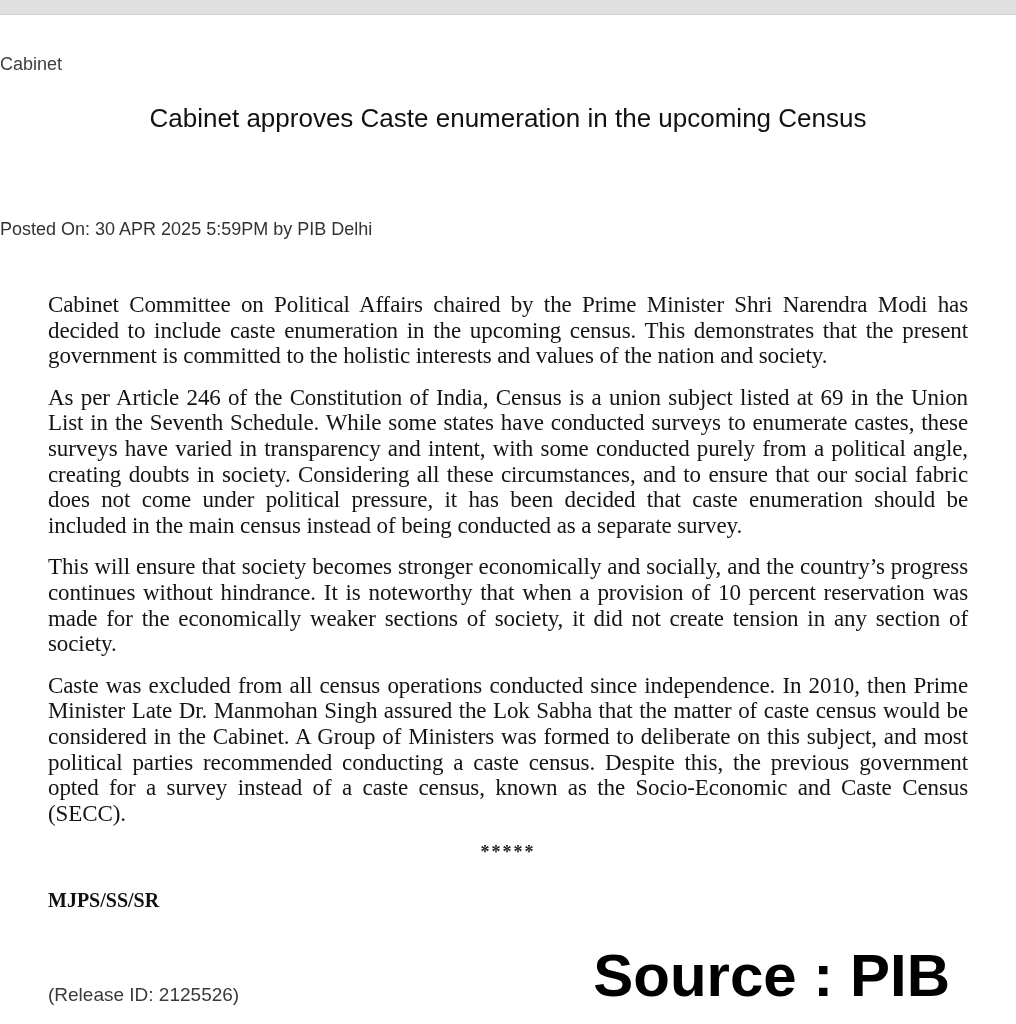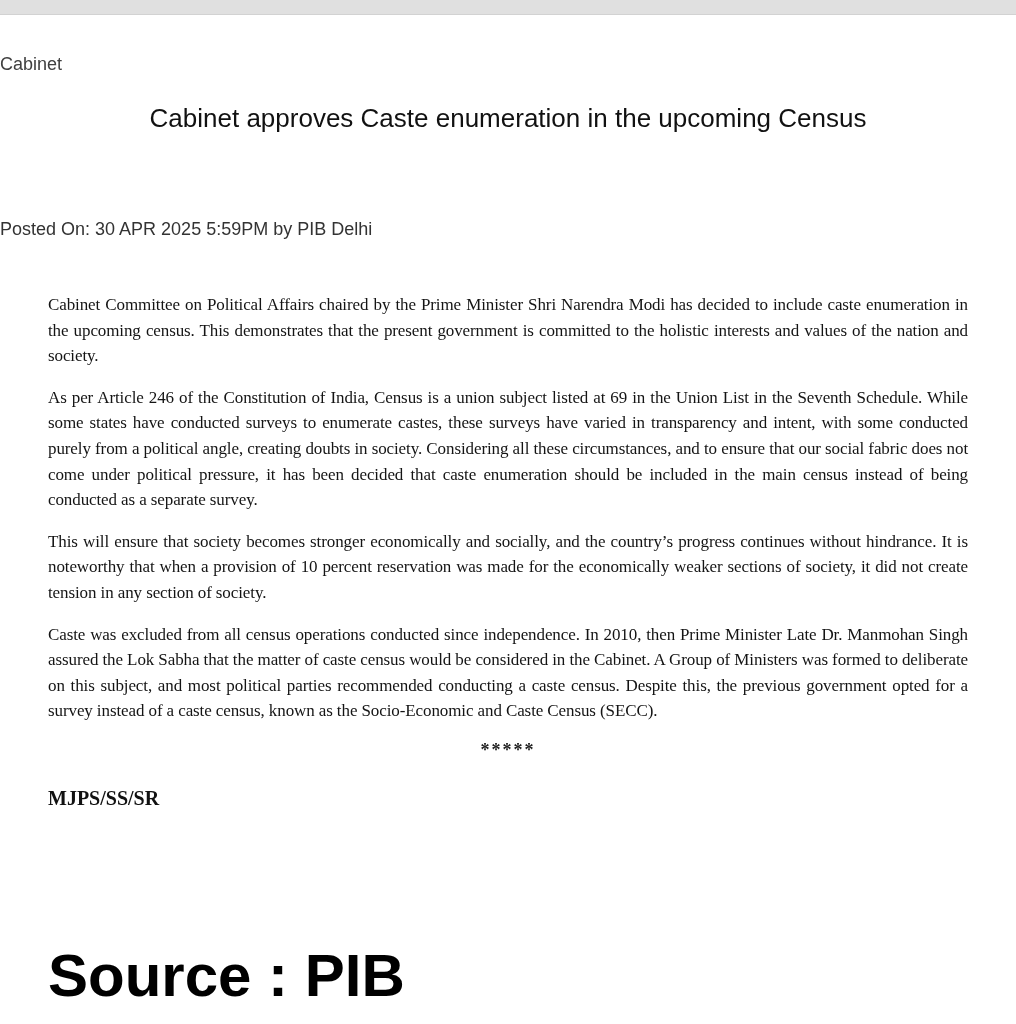--- a/index.html
+++ b/index.html
@@ -39,21 +39,21 @@
     margin-top: 78px;
     text-align: left;
     font-family: "Liberation Sans", sans-serif;
     font-size: 18px;
     color: #333333;
   }
   .article {
     margin: 52px 48px 0 48px;
   }
   .article p {
-    font-size: 17px;
+    font-size: 23px;
     line-height: 25.6px;
     letter-spacing: -0.1px;
     text-align: justify;
     margin-bottom: 16px;
     color: #141414;
     margin-top: 16px;
   }
   .separator {
     margin-top: 14px;
     text-align: center;
@@ -110,14 +110,15 @@
   <p>As per Article 246 of the Constitution of India, Census is a union subject listed at 69 in the Union List in the Seventh Schedule. While some states have conducted surveys to enumerate castes, these surveys have varied in transparency and intent, with some conducted purely from a political angle, creating doubts in society. Considering all these circumstances, and to ensure that our social fabric does not come under political pressure, it has been decided that caste enumeration should be included in the main census instead of being conducted as a separate survey.</p>
   <p>This will ensure that society becomes stronger economically and socially, and the country’s progress continues without hindrance. It is noteworthy that when a provision of 10 percent reservation was made for the economically weaker sections of society, it did not create tension in any section of society.</p>
   <p>Caste was excluded from all census operations conducted since independence. In 2010, then Prime Minister Late Dr. Manmohan Singh assured the Lok Sabha that the matter of caste census would be considered in the Cabinet. A Group of Ministers was formed to deliberate on this subject, and most political parties recommended conducting a caste census. Despite this, the previous government opted for a survey instead of a caste census, known as the Socio-Economic and Caste Census (SECC).</p>
 </div>
 
 <div class="separator">*****</div>
 
 <div class="officer-code">MJPS/SS/SR</div>
 
 <div class="footer">
+  <div class="release-id">(Release ID: 2125526)</div>
   <div class="source-label">Source : PIB</div>
 </div>
 
 </body></html>

